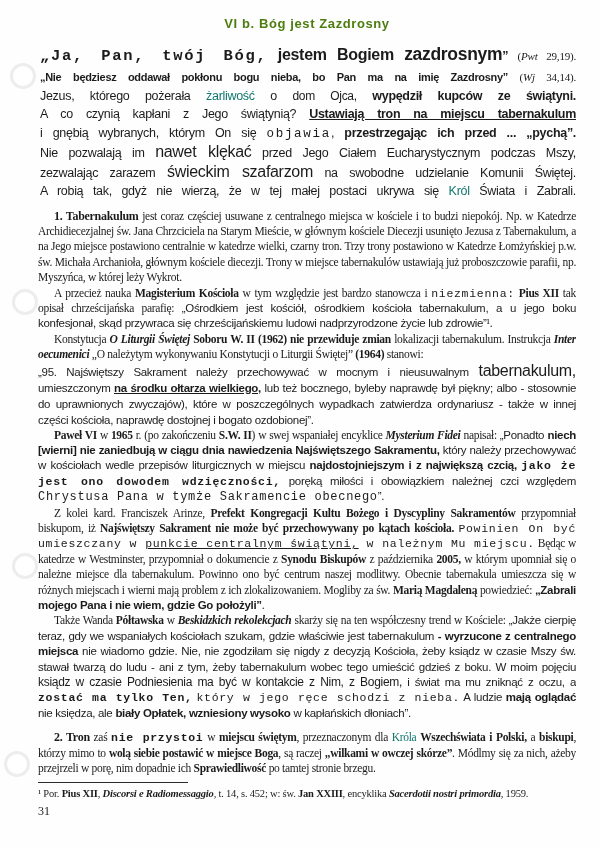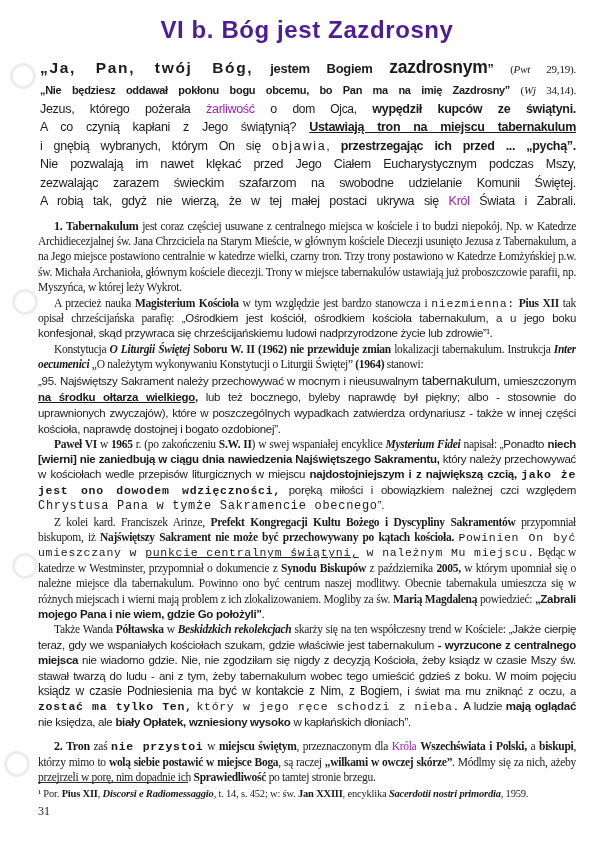--- a/index.html
+++ b/index.html
@@ -11,25 +11,25 @@
     color:#1b1b1b;
     font-family:"Liberation Serif", serif;
   }
   .content{
     position:absolute;
     left:38px; right:24px; top:14px;
   }
   .title{
     font-family:"Liberation Sans", sans-serif;
     font-weight:bold;
-    font-size:24px;
+    font-size:13px;
     letter-spacing:0.6px;
     text-align:center;
     margin:2px 0 12px 0;
-    color:#4c1d95;
+    color:#4d7c0f;
   }
   .intro{margin:0 0 8px 2px;}
   .intro-line{
     font-family:"Liberation Sans", sans-serif;
     font-size:12.5px;
     line-height:18.5px;
     letter-spacing:-0.2px;
     text-align:justify;
     text-align-last:justify;
     white-space:normal;
@@ -46,26 +46,26 @@
   }
   .para.indent{text-indent:16px;}
   .para.gap{margin-top:9px;}
   .para.comicblock{line-height:16px;}
   
   .serif{font-family:"Liberation Serif", serif;}
   .comic{font-family:"Liberation Sans", sans-serif; letter-spacing:-0.3px;}
   .bold{font-weight:bold;}
   .italic{font-style:italic;}
   .under{text-decoration:underline;}
-  .grey{color:#a21caf;}
+  .grey{color:#0f766e;}
   .sp{letter-spacing:0.7px;font-family:Liberation Mono, monospace;}
-  .sp2{letter-spacing:1.7px;}
+  .sp2{letter-spacing:1.7px;font-family:Liberation Mono, monospace;}
   .s12{font-size:11px;}
   .s13{font-size:12.5px;}
-  .s14{font-size:13px;}
+  .s14{font-size:16px;}
   .s15{font-size:12px;}
   .s17{font-size:15.5px;}
   .s19{font-size:17.5px;}
   .footer{
     position:absolute;
     left:38px; right:8px; top:782px;
   }
   .footnote-rule{
     width:150px; border:0; border-top:1.6px solid #2a2a2a;
     margin:0 0 4px 0;
@@ -95,21 +95,21 @@
   <div id="holes">
       <div class="hole" style="top: 63px; left: 10px; border-color: rgb(237, 237, 237);"></div>
       <div class="hole" style="top: 289px; left: 12px; border-color: rgb(237, 237, 237);"></div>
       <div class="hole" style="top: 553px; left: 12px; border-color: rgb(237, 237, 237);"></div>
       <div class="hole" style="top: 751px; left: 4px; border-color: rgb(237, 237, 237);"></div>
     </div>
   <div class="content">
     <div class="title">VI b. Bóg jest Zazdrosny</div>
     <div class="intro" id="intro">
         <div class="intro-line first"><span class="comic bold s17 sp2">„Ja, Pan, twój Bóg,</span><span class="comic bold s14"> jestem Bogiem </span><span class="comic bold s19">zazdrosnym</span><span class="comic bold s13">” </span><span class="serif s12">(</span><span class="serif italic s12">Pwt</span><span class="serif s12"> 29,19).</span></div>
-        <div class="intro-line"><span class="comic bold s12">„Nie będziesz oddawał pokłonu bogu obcemu, bo Pan ma na imię Zazdrosny” </span><span class="serif s12">(</span><span class="serif italic s12">Wj</span><span class="serif s12"> 34,14).</span></div>
+        <div class="intro-line"><span class="comic bold s12">„Nie będziesz oddawał pokłonu bogu nieba, bo Pan ma na imię Zazdrosny” </span><span class="serif s12">(</span><span class="serif italic s12">Wj</span><span class="serif s12"> 34,14).</span></div>
         <div class="intro-line"><span class="comic s13">Jezus, którego pożerała </span><span class="comic s13 grey">żarliwość</span><span class="comic s13"> o </span><span class="comic s15">dom Ojca,</span><span class="comic bold s13"> wypędził kupców ze świątyni.</span></div>
         <div class="intro-line"><span class="comic s13">A co czynią kapłani z Jego świątynią? </span><span class="comic bold s13 under">Ustawiają tron na miejscu tabernakulum</span></div>
         <div class="intro-line"><span class="comic s13">i gnębią wybranych, którym On się </span><span class="comic s13 sp2">objawia</span><span class="comic s13">, </span><span class="comic bold s13">przestrzegając ich przed ... „pychą”.</span></div>
         <div class="intro-line"><span class="comic s13">Nie pozwalają im </span><span class="comic s14">nawet klękać</span><span class="comic s13"> przed Jego Ciałem Eucharystycznym podczas Mszy,</span></div>
         <div class="intro-line"><span class="comic s13">zezwalając zarazem </span><span class="comic s14">świeckim szafarzom</span><span class="comic s13"> na swobodne udzielanie Komunii Świętej.</span></div>
         <div class="intro-line"><span class="comic s13">A robią tak, gdyż nie wierzą, że w tej małej postaci ukrywa się </span><span class="comic s13 grey">Król</span><span class="comic s13"> Świata i Zabrali.</span></div>
       </div>
     <div class="bodytext" id="bodytext">
         <div class="para indent"><span class="serif bold s15">1. Tabernakulum </span><span class="serif">jest coraz częściej usuwane z centralnego miejsca w kościele i to budzi niepokój. Np. w Katedrze Archidiecezjalnej św. Jana Chrzciciela na Starym Mieście, w głównym kościele Diecezji usunięto Jezusa z Tabernakulum, a na Jego miejsce postawiono centralnie w katedrze wielki, czarny tron. Trzy trony postawiono w Katedrze Łomżyńskiej p.w. św. Michała Archanioła, głównym kościele diecezji. Trony w miejsce tabernakulów ustawiają już proboszczowie parafii, np. Myszyńca, w której leży Wykrot.</span></div>
         <div class="para indent"><span class="serif">A przecież nauka </span><span class="serif bold">Magisterium Kościoła</span><span class="serif"> w tym względzie jest bardzo stanowcza i </span><span class="serif sp">niezmienna:</span><span class="serif"> </span><span class="serif bold">Pius XII</span><span class="serif"> tak opisał chrześcijańska parafię: </span><span class="comic">„Ośrodkiem jest kościół, ośrodkiem kościoła tabernakulum, a u jego boku konfesjonał, skąd przywraca się chrześcijańskiemu ludowi nadprzyrodzone życie lub zdrowie”</span><span class="serif">¹.</span></div>

